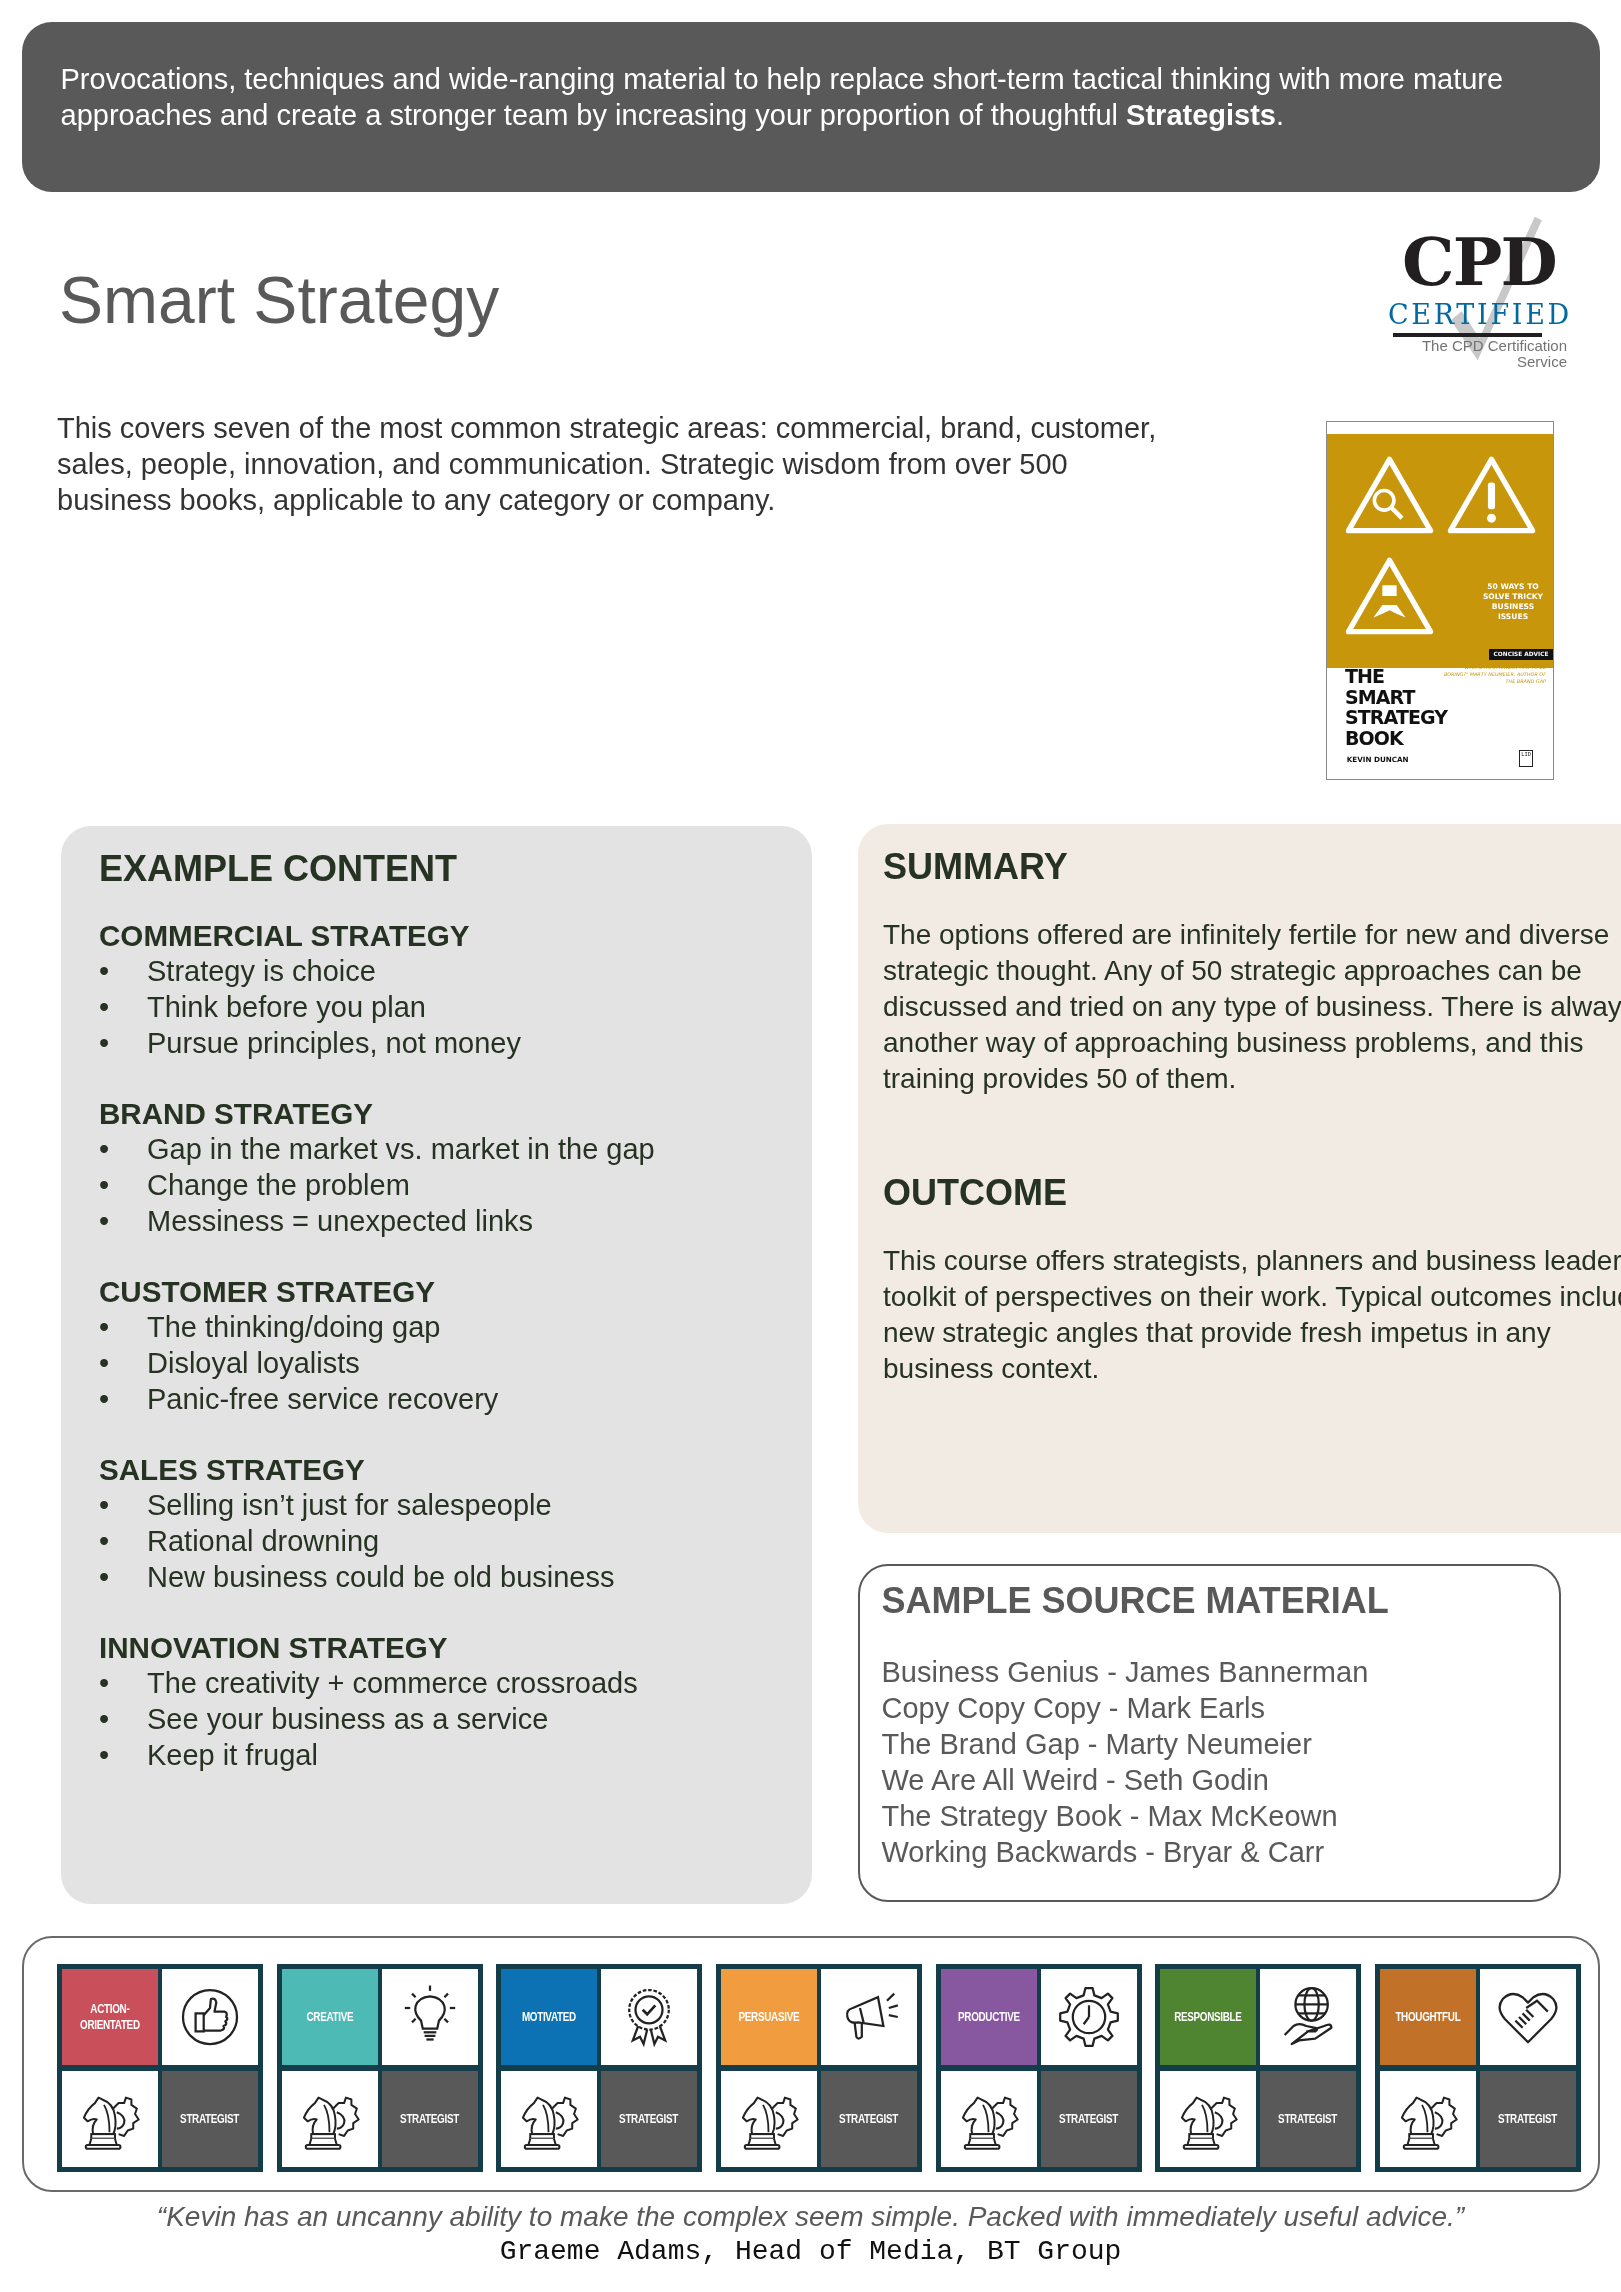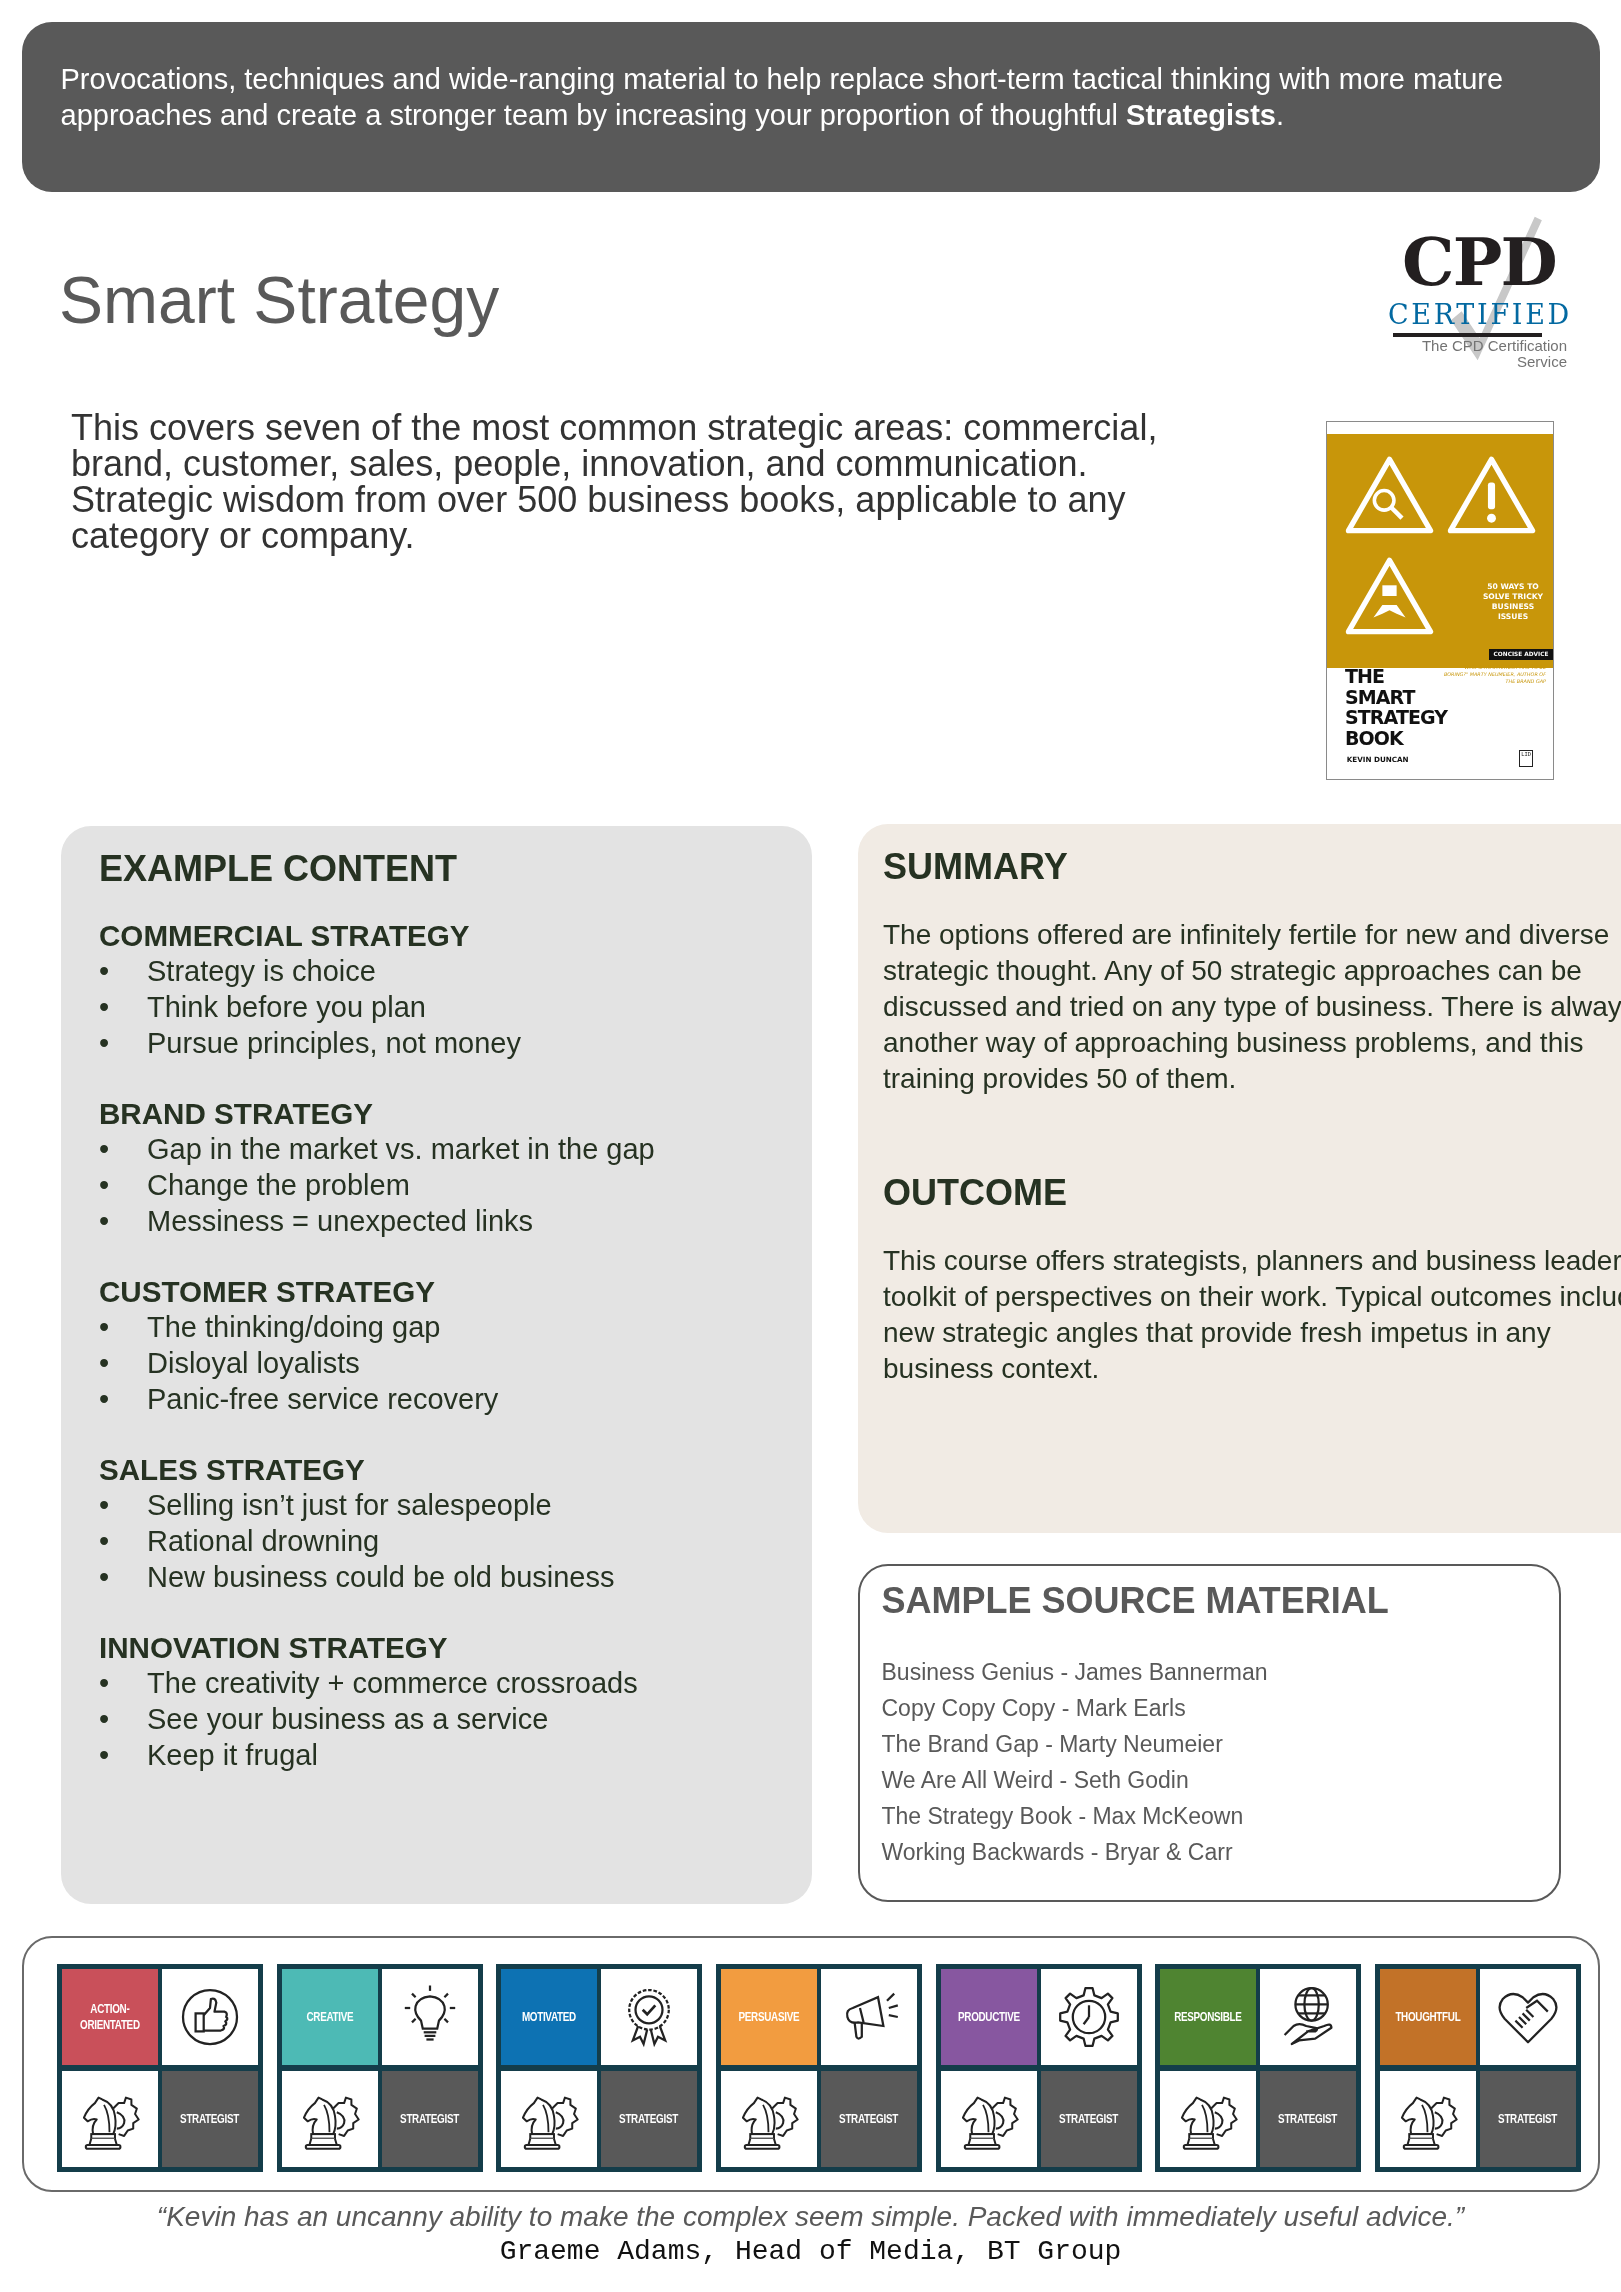--- a/index.html
+++ b/index.html
@@ -10,21 +10,21 @@
 
   .page-title { position: absolute; left: 59px; top: 267px; font-size: 66px; color: #595959; font-weight: normal; margin: 0; line-height: 1; }
 
   .cpd { position: absolute; left: 1379px; top: 213px; width: 188px; height: 170px; }
   .cpd-check { position: absolute; left: 63px; top: 0; }
   .cpd-letters { position: absolute; left: 23px; top: 16px; font-family: "DejaVu Serif", serif; font-weight: bold; font-size: 66px; color: #231f20; letter-spacing: -1.8px; line-height: 1; }
   .cpd-certified { position: absolute; left: 9px; top: 88px; font-family: "DejaVu Serif", serif; font-size: 27px; letter-spacing: 2.7px; color: #0369a1; line-height: 1; }
   .cpd-rule { position: absolute; left: 14.3px; top: 120px; width: 149px; height: 3.6px; background: #231f20; }
   .cpd-service { position: absolute; left: 0; top: 125px; width: 188px; text-align: right; font-family: Liberation Sans, sans-serif; font-size: 15px; line-height: 16px; color: #737373; }
 
-  .intro { position: absolute; left: 71px; top: 410px; width: 1111px; font-size: 36px; line-height: 36px; color: #333333; margin: 0; }
+  .intro { position: absolute; left: 57px; top: 410px; width: 1111px; font-size: 29px; line-height: 36px; color: #333333; margin: 0; }
 
   .book { position: absolute; left: 1326px; top: 421px; width: 228px; height: 359px; border: 1.8px solid #8a8a8a; box-sizing: border-box; background: #ffffff; overflow: hidden; }
   .book-top { position: absolute; left: 0; top: 12px; width: 100%; height: 234px; background: #c8960a; }
   .book-sign { position: absolute; }
   .book-tag { position: absolute; left: 150px; top: 148px; width: 72px; text-align: center; color: #ffffff; font-family: "DejaVu Sans", sans-serif; font-weight: bold; font-size: 7.6px; line-height: 9.9px; }
   .book-concise { position: absolute; right: 0; top: 227px; width: 64px; height: 10.7px; background: #111111; color: #ffffff; font-family: "DejaVu Sans", sans-serif; font-size: 5.8px; font-weight: bold; line-height: 10.7px; text-align: center; }
   .book-quote { position: absolute; left: 112px; top: 242px; width: 107px; text-align: right; color: #c8960a; font-family: "DejaVu Sans", sans-serif; font-size: 4.9px; line-height: 7.2px; font-style: italic; }
   .book-title { position: absolute; left: 18px; top: 244px; font-family: "DejaVu Sans", sans-serif; font-weight: bold; font-size: 19px; line-height: 20.6px; color: #111111; letter-spacing: -0.9px; }
   .book-author { position: absolute; left: 19.7px; top: 333px; font-family: "DejaVu Sans", sans-serif; font-weight: bold; font-size: 7.2px; color: #111111; }
   .book-logo { position: absolute; right: 19.7px; bottom: 12.5px; width: 12.5px; height: 14.3px; border: 0.9px solid #222; font-size: 5.4px; line-height: 7.2px; text-align: center; color: #222; font-family: "DejaVu Sans Mono", monospace; }
@@ -38,21 +38,21 @@
   .cat li .bullet { position: absolute; left: 0; top: 0; }
 
   .summary { position: absolute; left: 858px; top: 824px; width: 833px; height: 709px; background: #f1ebe4; border-radius: 30px; box-sizing: border-box; padding: 21.5px 27px 0 25px; color: #263222; }
   .summary h2 { margin: 0 0 30px 0; font-size: 36px; line-height: 41px; font-weight: bold; color: #263222; }
   .summary p { margin: 0; font-size: 28px; line-height: 36px; color: #263222; }
   .summary .gap { height: 75px; }
 
   .sources { position: absolute; left: 858px; top: 1564px; width: 703px; height: 338px; border: 2.7px solid #595959; border-radius: 30px; box-sizing: border-box; padding: 12.5px 0 0 21.5px; color: #595959; }
   .sources h2 { margin: 0 0 32px 0; font-size: 36px; line-height: 43px; font-weight: bold; color: #595959; }
   .sources ul { margin: 0; padding: 0; list-style: none; }
-  .sources li { font-size: 23px; line-height: 36px; color: #595959; }
+  .sources li { font-size: 29px; line-height: 36px; color: #595959; }
 
   .tiles { position: absolute; left: 21.5px; top: 1936px; width: 1578px; height: 256px; border: 2.7px solid #6a6a6a; border-radius: 30px; box-sizing: border-box; }
   .trait { position: absolute; top: 26px; width: 206px; height: 208px; background: #143d4a; }
   .cell { position: absolute; width: 96px; height: 96px; display: flex; align-items: center; justify-content: center; text-align: center; }
   .cell.c1 { left: 5.4px; top: 5.4px; }
   .cell.c2 { left: 105px; top: 5.4px; background: #ffffff; }
   .cell.c3 { left: 5.4px; top: 107px; background: #ffffff; }
   .cell.c4 { left: 105px; top: 107px; background: #595959; }
   .cell-label { color: #ffffff; font-family: "Liberation Sans", sans-serif; font-weight: bold; font-size: 9.9px; line-height: 12.5px; letter-spacing: -0.3px; transform: scaleY(1.25); }
 

